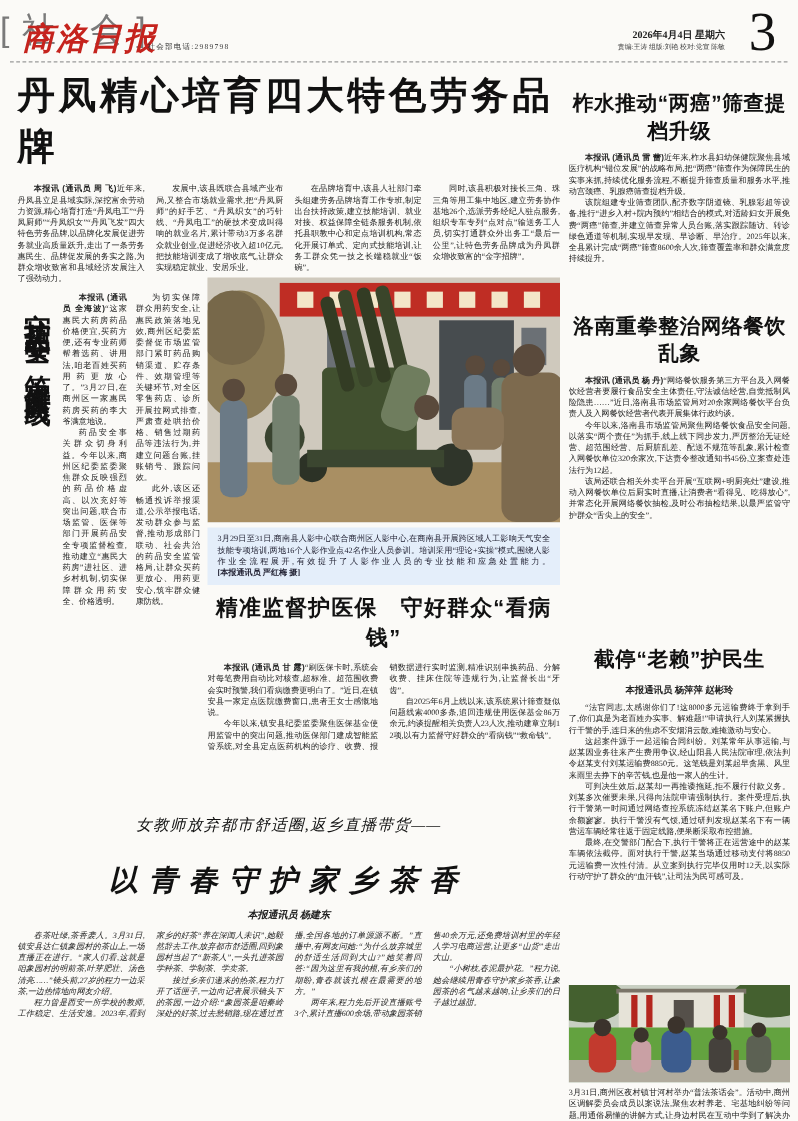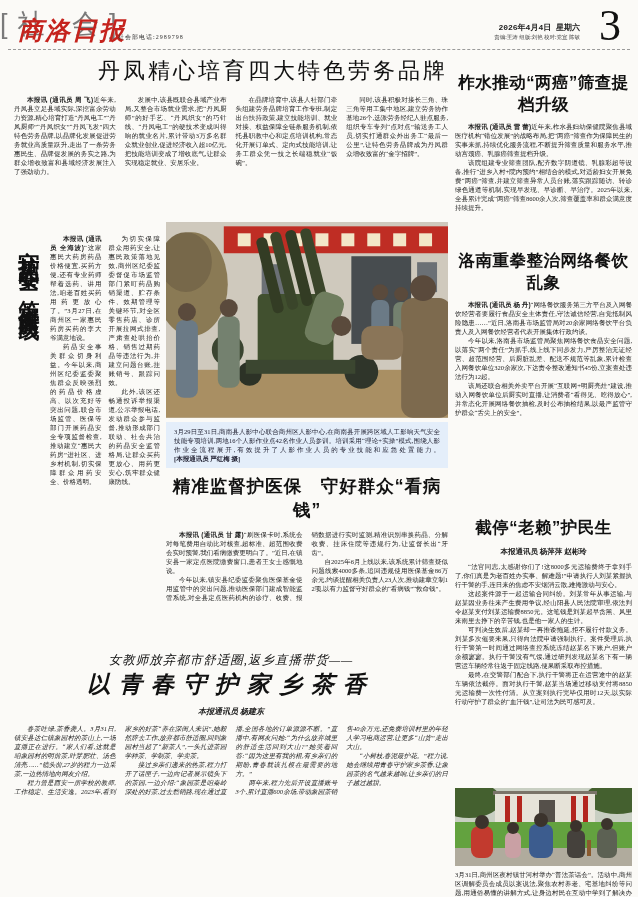--- a/index.html
+++ b/index.html
@@ -16,38 +16,38 @@
     left:18px;top:14px;width:190px;
     color:#c5231d;font-size:25px;font-weight:bold;font-style:italic;
     letter-spacing:2px;font-family:"Liberation Serif",serif;
   }
   .phone{left:118px;top:33px;font-size:6px;color:#333;letter-spacing:1px;}
   .section-name{
     left:0;top:6px;width:638px;text-align:left;
     font-size:27px;color:#7a7a7a;letter-spacing:10px;
     font-family:"Liberation Sans",sans-serif;
   }
-  .dateline{left:460px;top:22px;width:120px;text-align:right;font-size:8px;font-weight:bold;color:#222;font-family:Liberation Mono, monospace;}
+  .dateline{left:460px;top:22px;width:120px;text-align:right;font-size:8px;font-weight:bold;color:#222;}
   .credits{left:430px;top:34px;width:150px;text-align:right;font-size:5.5px;color:#444;}
   .pageno{left:588px;top:0px;width:44px;text-align:center;font-size:44px;font-family:"Liberation Serif",serif;color:#111;}
   .head-rule{left:8px;top:49px;width:622px;border-top:1px dashed #9a9a9a;height:0;}
 
   
   .art-body{
     text-align:justify;word-break:break-all;
     font-size:6.5px;line-height:9px;color:#222;overflow:hidden;
   }
   .art-body p{margin:0;text-indent:2em;}
   .art-body .first{text-indent:2em;}
   .art-body strong{font-family:"Liberation Sans",sans-serif;}
   h1,h2,h3{margin:0;font-family:"Liberation Sans",sans-serif;color:#111;}
 
   
   .top-article{left:14px;top:56px;width:434px;}
-  .top-article h1{font-size:22px;text-align:right;letter-spacing:3px;font-weight:normal;}
+  .top-article h1{font-size:30px;text-align:left;letter-spacing:3px;font-weight:bold;}
   .top-article .art-body{margin-top:9px;height:126px;column-count:4;column-gap:9px;}
 
   
   .sidebar-article{left:14px;top:234px;width:146px;height:416px;display:flex;}
   .vtitle{
     writing-mode:vertical-rl;text-orientation:upright;
     font-family:"Liberation Sans",sans-serif;font-weight:bold;
     font-size:21px;letter-spacing:4px;line-height:30px;
     height:400px;flex:0 0 30px;color:#111;
   }
@@ -63,21 +63,21 @@
   .caption-box .credit{font-weight:bold;white-space:nowrap;}
 
   
   .medical-article{left:166px;top:474px;width:282px;}
   .medical-article h2{font-size:17.5px;text-align:center;letter-spacing:1px;font-weight:bold;}
   .medical-article .art-body{margin-top:8px;height:138px;column-count:2;column-gap:9px;}
 
   
   .tea-article{left:14px;top:652px;width:434px;font-style:italic;}
   .kicker{font-size:12.5px;text-align:center;color:#111;letter-spacing:1px;font-family:"Liberation Serif",serif;}
-  .tea-article h1{font-size:23px;text-align:center;letter-spacing:9px;font-weight:bold;margin-top:0;}
+  .tea-article h1{font-size:23px;text-align:center;letter-spacing:9px;font-weight:bold;margin-top:20px;}
   .tea-byline{font-size:8px;text-align:center;font-weight:bold;margin-top:6px;color:#222;}
   .tea-article .art-body{margin-top:7px;height:156px;column-count:4;column-gap:9px;}
 
   
   .right-rail{left:455px;top:56px;width:177px;}
   .rail-article h2{font-size:16.5px;text-align:center;letter-spacing:0.5px;font-weight:bold;}
   .rail-article .art-body{margin-top:6px;}
   .rail-a1 .art-body{height:205px;}
   .rail-a2{margin-top:16px;}
   .rail-a2 .art-body{height:128px;}

